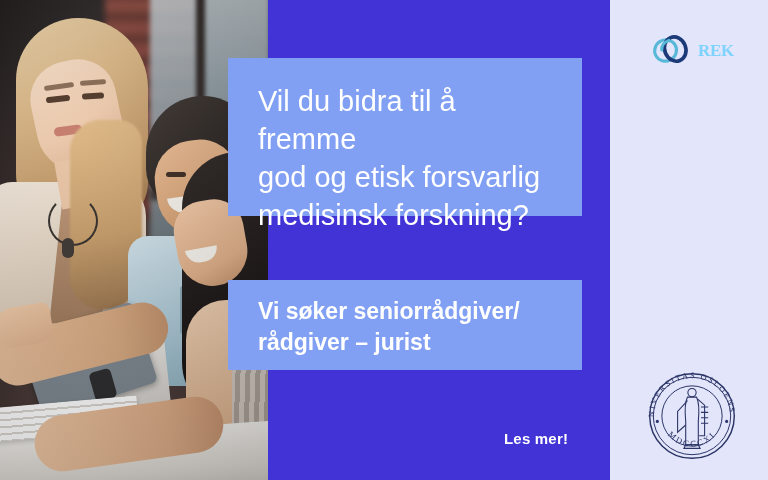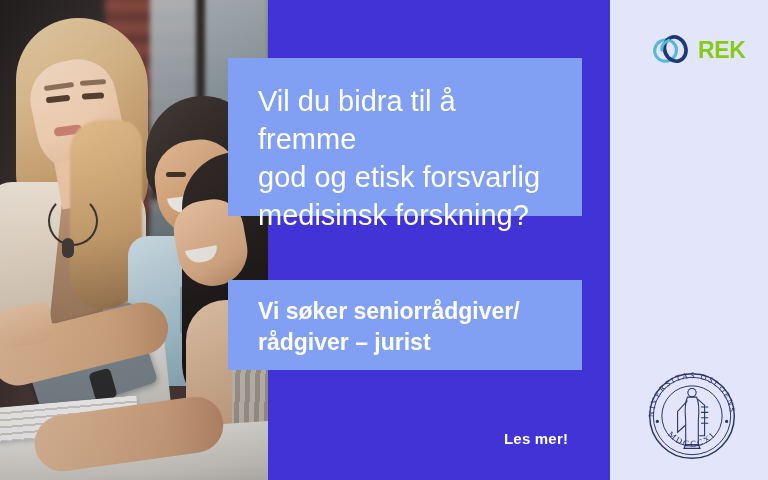--- a/index.html
+++ b/index.html
@@ -267,25 +267,25 @@
   .rek-logo {
     position: absolute;
     left: 650px; top: 26px;
     width: 96px; height: 48px;
     display: flex;
     align-items: center;
     gap: 4px;
   }
   .rek-mark { width: 44px; height: 44px; flex: 0 0 auto; }
   .rek-word {
-    font-family: Liberation Sans, sans-serif;
+    font-family: Liberation Serif, serif;
     font-weight: bold;
-    font-size: 23px;
+    font-size: 17px;
     letter-spacing: -0.3px;
-    color: #84cc16;
+    color: #7dd3fc;
     line-height: 1;
   }
 
   
   .headline-box {
     position: absolute;
     left: 228px; top: 58px;
     width: 354px; height: 158px;
     background: #82a0f3;
     box-sizing: border-box;

